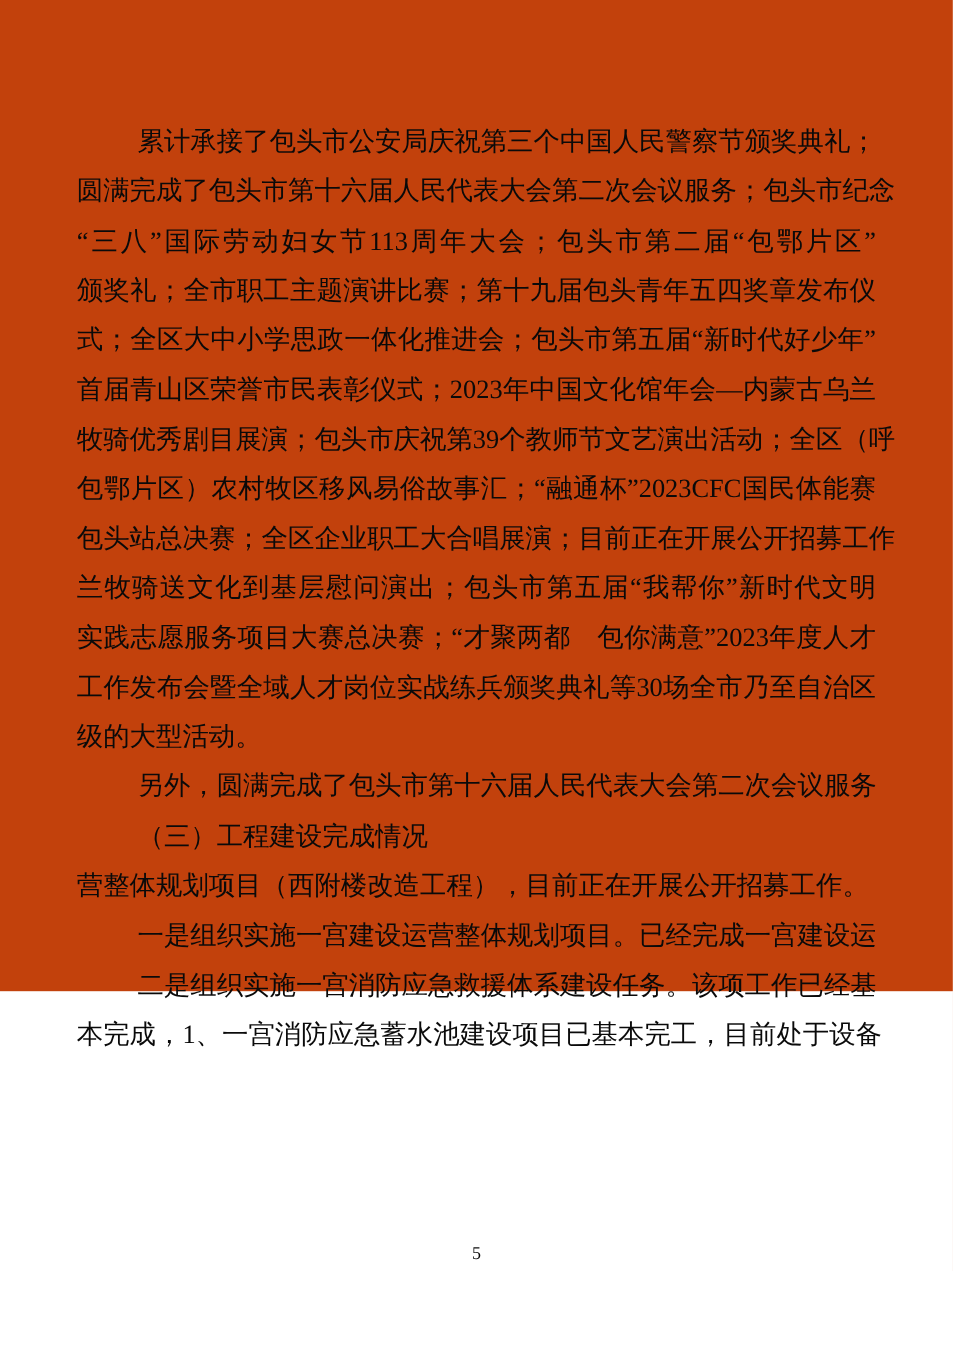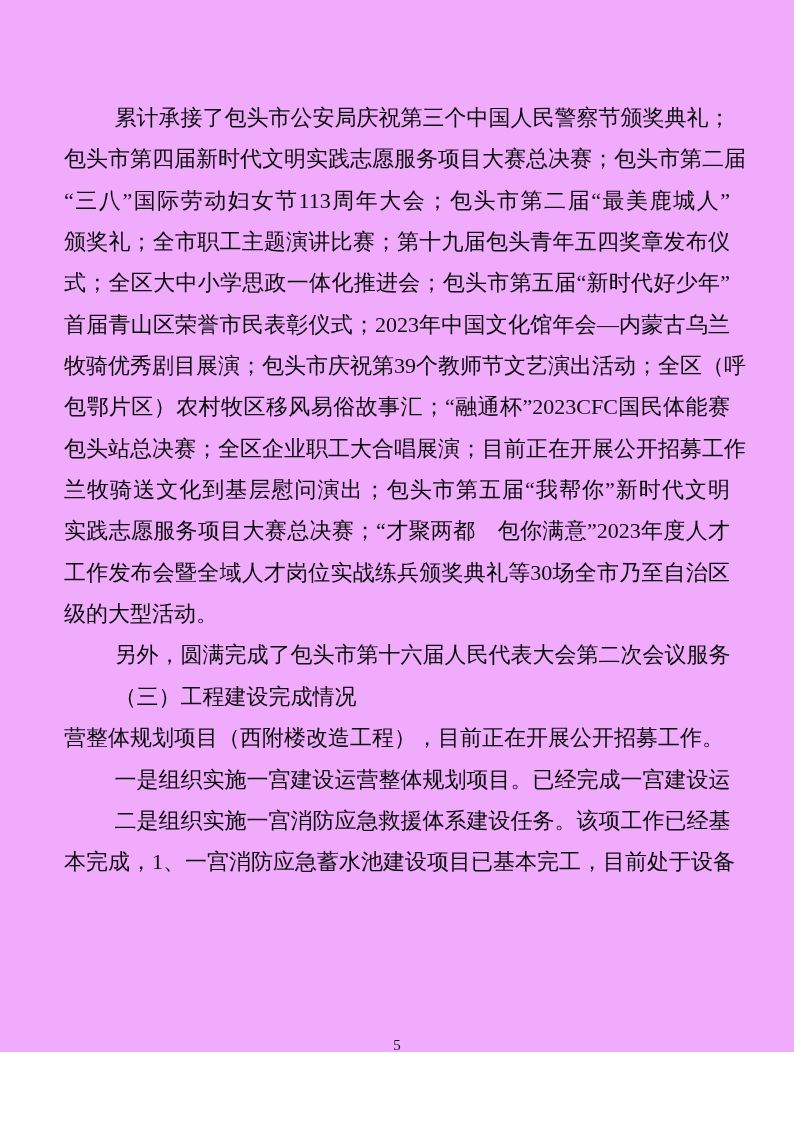--- a/index.html
+++ b/index.html
@@ -7,22 +7,22 @@
   body {
     width: 794px;
     height: 1123px;
     font-family: "Liberation Serif", "DejaVu Serif", serif;
     color: #0a0a0a;
     position: relative;
     overflow: hidden;
   }
   .page {
     width: 794px;
-    height: 1052px;
-    background: #f0abfc;
+    height: 826px;
+    background: #c2410c;
     position: relative;
   }
   .body-text {
     position: absolute;
     top: 97px;
     left: 64px;
     right: 64px;
     font-size: 22px;
     font-weight: 400;
   }
@@ -54,22 +54,22 @@
     color: #0a0a0a;
     letter-spacing: 0;
   }
 </style>
 </head>
 <body>
 
 <div class="page">
   <main class="body-text" id="doc-body">
       <div class="line indent">累计承接了包头市公安局庆祝第三个中国人民警察节颁奖典礼；</div>
-      <div class="line">包头市第四届新时代文明实践志愿服务项目大赛总决赛；包头市第二届</div>
-      <div class="line">“三八”国际劳动妇女节113周年大会；包头市第二届“最美鹿城人”</div>
+      <div class="line">圆满完成了包头市第十六届人民代表大会第二次会议服务；包头市纪念</div>
+      <div class="line">“三八”国际劳动妇女节113周年大会；包头市第二届“包鄂片区”</div>
       <div class="line">颁奖礼；全市职工主题演讲比赛；第十九届包头青年五四奖章发布仪</div>
       <div class="line">式；全区大中小学思政一体化推进会；包头市第五届“新时代好少年”</div>
       <div class="line">首届青山区荣誉市民表彰仪式；2023年中国文化馆年会—内蒙古乌兰</div>
       <div class="line">牧骑优秀剧目展演；包头市庆祝第39个教师节文艺演出活动；全区（呼</div>
       <div class="line">包鄂片区）农村牧区移风易俗故事汇；“融通杯”2023CFC国民体能赛</div>
       <div class="line">包头站总决赛；全区企业职工大合唱展演；目前正在开展公开招募工作</div>
       <div class="line">兰牧骑送文化到基层慰问演出；包头市第五届“我帮你”新时代文明</div>
       <div class="line">实践志愿服务项目大赛总决赛；“才聚两都　包你满意”2023年度人才</div>
       <div class="line">工作发布会暨全域人才岗位实战练兵颁奖典礼等30场全市乃至自治区</div>
       <div class="line para-end">级的大型活动。</div>

